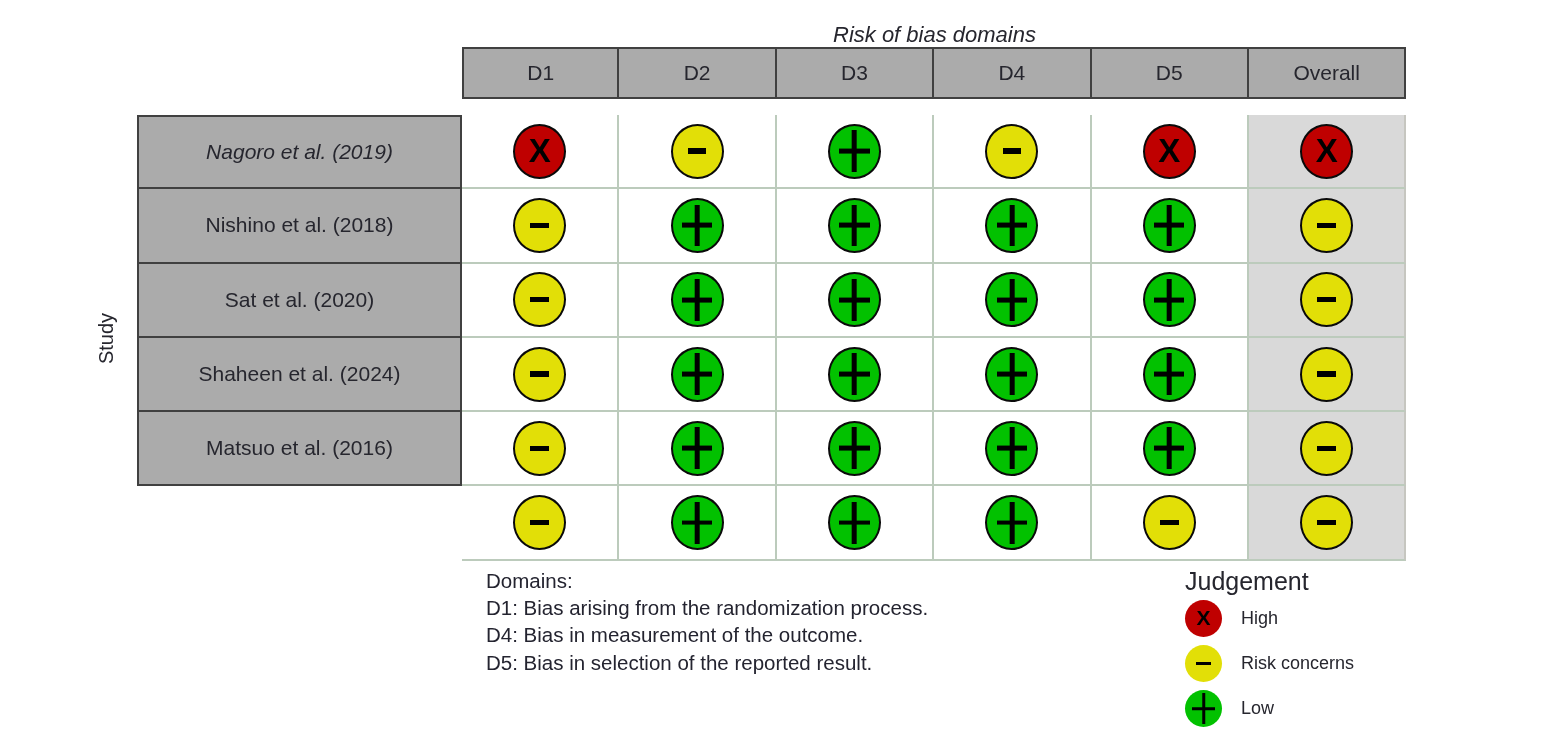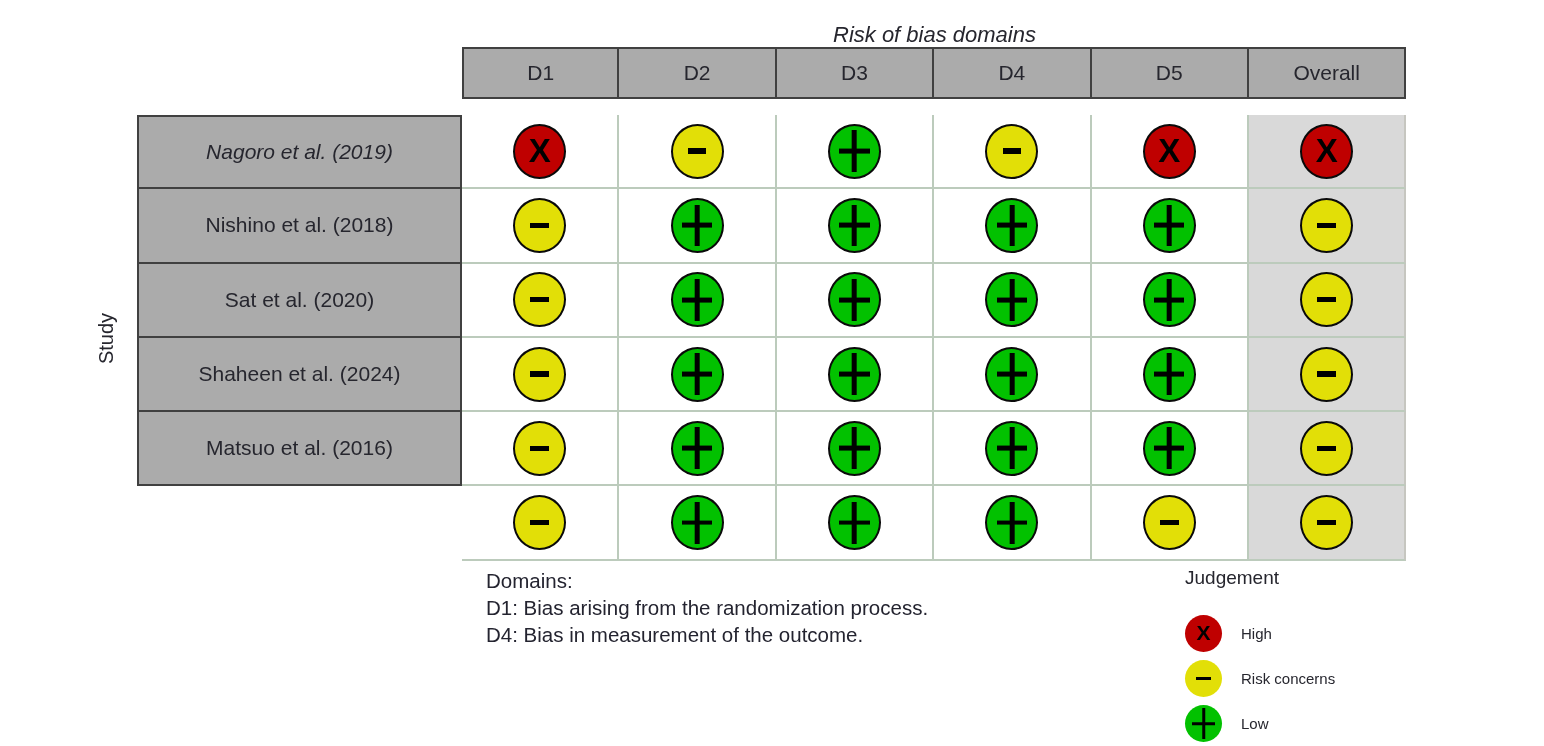--- a/index.html
+++ b/index.html
@@ -114,27 +114,27 @@
   .domains-note {
     position: absolute;
     left: 478px; top: 567px;
     font-size: 20.5px;
     line-height: 27.2px;
     color: #242430;
     margin-left: 8px;
   }
   
   .legend { position: absolute; left: 1185px; top: 567px; }
-  .legend-heading { font-size: 19px; margin-bottom: 22px; }
+  .legend-heading { font-size: 25px; }
   .legend-item {
     display: flex; align-items: center;
     height: 45px;
     gap: 19px;
   }
-  .legend-item .label { font-size: 15px; }
+  .legend-item .label { font-size: 18px; }
 </style>
 </head>
 <body>
 
 <div id="figure">
   <div class="title">Risk of bias domains</div>
 
   <div id="header-row">
       <div class="hcell">D1</div>
       <div class="hcell">D2</div>
@@ -334,20 +334,21 @@
     </div>
 
   <div class="study-axis">
     <span>Study</span>
   </div>
 
   <div class="domains-note">
     <div>Domains:</div>
   <div>D1: Bias arising from the randomization process.</div>
       <div>D4: Bias in measurement of the outcome.</div>
+      <div>D5: Bias in selection of the reported result.</div>
     </div>
 
   <div class="legend">
     <div class="legend-heading">Judgement</div>
   <div class="legend-item">
         <div class="circle small" style="background: rgb(191, 0, 0);">
           <span class="sym-x">X</span>
         </div>
         <span class="label">High</span>
       </div>

